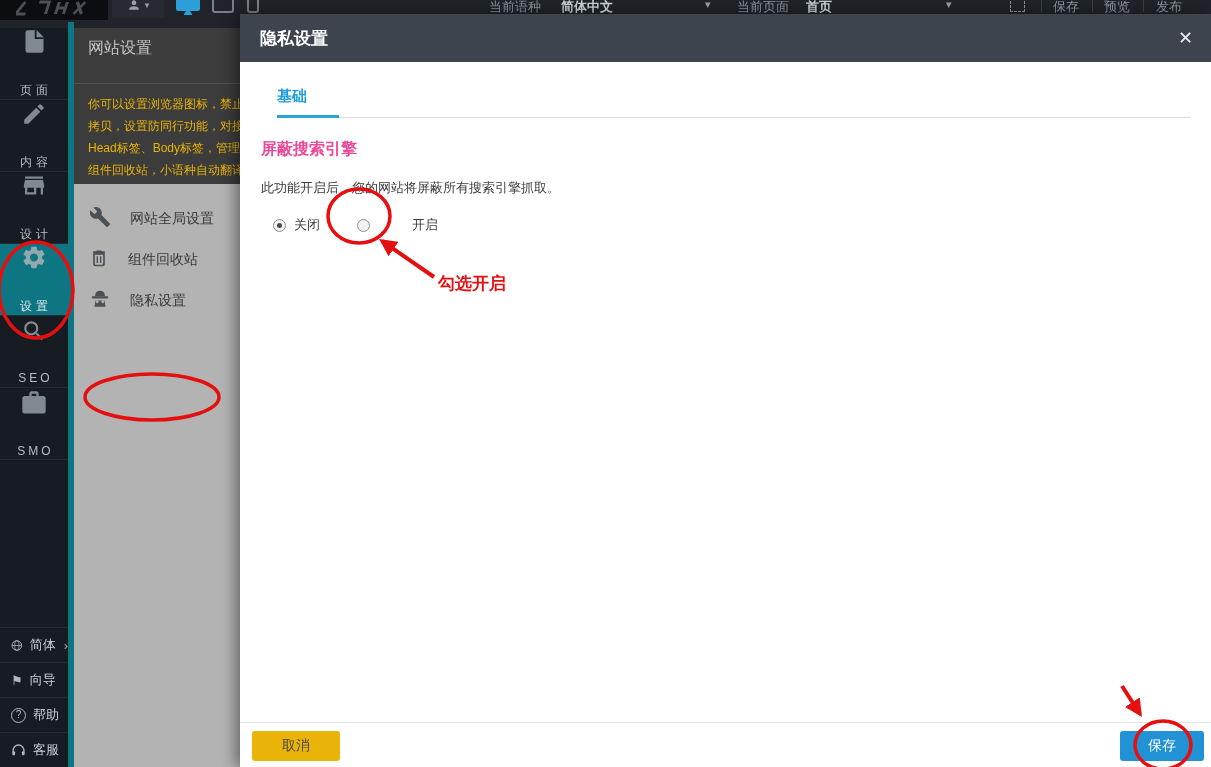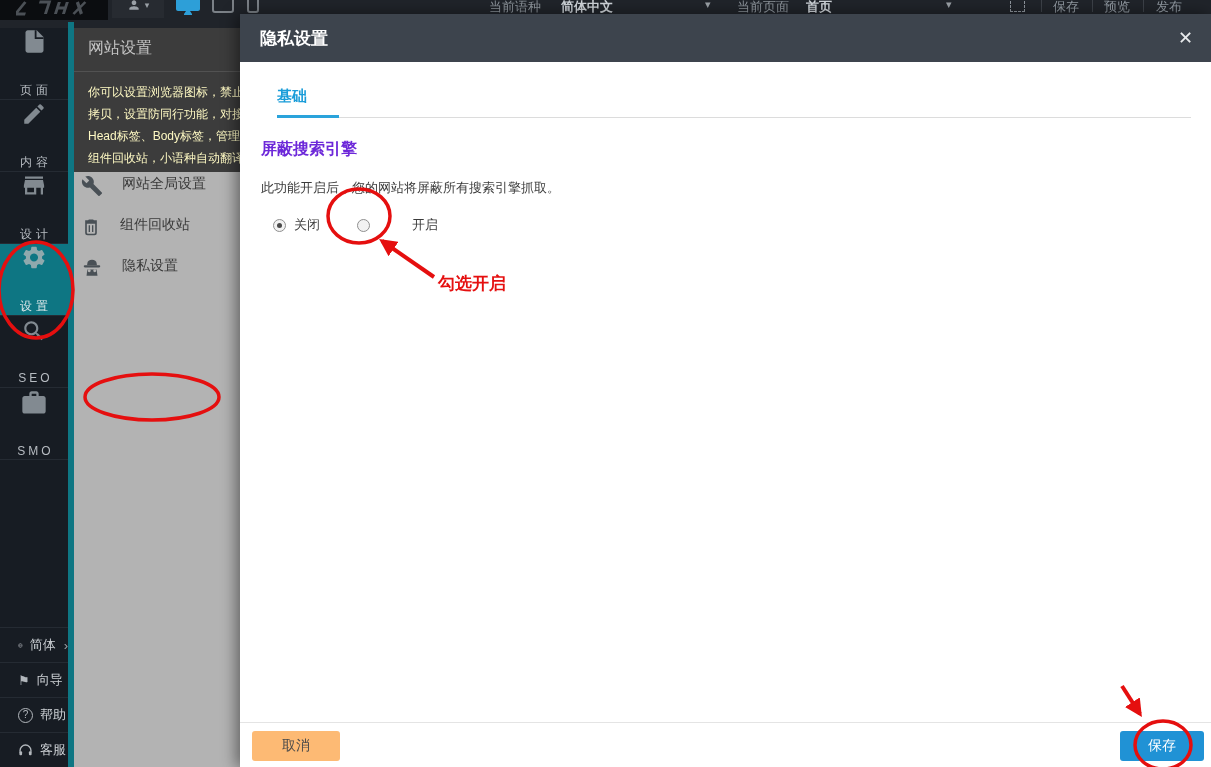--- a/index.html
+++ b/index.html
@@ -27,55 +27,55 @@
   
   .sidebar { position:absolute; top:28px; left:0; bottom:0; width:68px; background:#171c23; display:flex; flex-direction:column; z-index:2; }
   .nav-item { height:72px; display:flex; flex-direction:column; align-items:center; justify-content:center; gap:7px; border-bottom:1px solid #252b33; cursor:pointer; }
   .nav-item .lbl { font-size:12px; color:#b7bcc2; letter-spacing:4px; text-indent:4px; white-space:nowrap;margin-top:20px; }
   .nav-item .lbl.en { letter-spacing:3px; text-indent:3px; }
   .nav-item svg { fill:#828a91; }
   .nav-item.active { background:#0e7683; }
   .nav-item.active svg { fill:#8fa9ad; }
   .nav-item.active .lbl { color:#dde8ea; }
   .side-spacer { flex:1; }
-  .util-item { height:35px; display:flex; align-items:center; padding-left:18px; gap:7px; border-top:1px solid #252b33; font-size:13px; color:#ccd0d4; cursor:pointer; white-space:nowrap; }
+  .util-item { height:35px; display:flex; align-items:center; padding-left:11px; gap:7px; border-top:1px solid #252b33; font-size:13px; color:#ccd0d4; cursor:pointer; white-space:nowrap; }
   .util-item svg { fill:none; stroke:#b2b7bc; }
   .util-item .qmark { width:15px; height:15px; border:1.4px solid #b2b7bc; border-radius:50%; font-size:10px; line-height:12px; text-align:center; color:#b2b7bc; }
   .util-more { color:#9aa0a6; font-size:13px; margin-left:1px; }
   .teal-strip { position:absolute; top:22px; left:68px; bottom:0; width:6px; background:#0e7683; z-index:3; }
 
   
   .panel { position:absolute; top:28px; left:74px; bottom:0; width:166px; background:#b3b3b3; overflow:hidden; z-index:2; }
-  .panel-header { height:44px; background:#3c3c3c; border-bottom:1px solid #525252; line-height:39px; padding-left:14px; font-size:16px; color:#c3c3c3; white-space:nowrap; }
+  .panel-header { height:56px; background:#3c3c3c; border-bottom:1px solid #525252; line-height:39px; padding-left:14px; font-size:16px; color:#c3c3c3; white-space:nowrap; }
   .panel-desc { height:100px; background:#3c3c3c; padding:9px 0 0 14px; }
-  .panel-desc div { font-size:12px; color:#fef9c3; line-height:22px; white-space:nowrap; }
+  .panel-desc div { font-size:12px; color:#eab308; line-height:22px; white-space:nowrap; }
   .panel-list { padding-top:3px; }
-  .menu-row { height:41px; display:flex; align-items:flex-start; padding-left:7px; gap:19px; cursor:pointer; }
+  .menu-row { height:41px; display:flex; align-items:flex-end; padding-left:15px; gap:19px; cursor:pointer; }
   .menu-row svg { fill:#495056; flex:0 0 auto; }
   .menu-row .mlbl { font-size:14px; color:#3a3a3a; white-space:nowrap; }
 
   
   .modal { position:absolute; top:14px; left:240px; width:971px; height:753px; background:#fff; z-index:5; box-shadow:-4px 0 14px rgba(0,0,0,.45); }
   .modal-header { height:48px; background:#3d444d; display:flex; align-items:center; padding:0 18px 0 20px; }
   .modal-title { font-size:17px; font-weight:bold; color:#fff; flex:1; }
   .modal-close { color:#e8eaec; font-size:18px; cursor:pointer; line-height:1; }
   .tab-block { padding:25px 20px 0 37px; }
   .tab { display:inline-block; font-size:15px; font-weight:bold; color:#1b9dd9; padding-bottom:9px; border-bottom:3px solid #2aa3db; position:relative; z-index:1; padding-right:32px; cursor:pointer; }
   .tab-rule { height:1px; background:#dcdcdc; margin-top:-1px; margin-right:0; }
   .section { padding:21px 20px 0 21px; }
-  .section-title { font-size:16px; font-weight:bold; color:#6d28d9; }
+  .section-title { font-size:16px; font-weight:bold; color:#ec4899; }
   .section-desc { margin-top:19px; font-size:13px; color:#3b3b3b; }
   .radio-row { margin-top:19px; display:flex; align-items:center; }
   .radio-opt { display:flex; align-items:center; gap:8px; cursor:pointer; }
   .radio-opt + .radio-opt { margin-left:37px;gap:42px; }
   .rdot { width:13px; height:13px; border-radius:50%; border:1px solid #8f8f8f; background:#f2f2f2; position:relative; }
   .rdot.checked::after { content:""; position:absolute; left:3px; top:3px; width:5px; height:5px; border-radius:50%; background:#4a4a4a; }
   .radio-opt .rlbl { font-size:13px; color:#3b3b3b; }
   .modal-footer { position:absolute; left:0; right:0; bottom:0; height:45px; background:#fff; border-top:1px solid #e4e4e4; }
-  .btn-cancel { position:absolute; left:12px; top:8px; width:88px; height:30px; background:#fdba74; border:none; border-radius:3px; font-size:14px; color:#4a4a4a; cursor:pointer; font-family:inherit; }
+  .btn-cancel { position:absolute; left:12px; top:8px; width:88px; height:30px; background:#eab308; border:none; border-radius:3px; font-size:14px; color:#4a4a4a; cursor:pointer; font-family:inherit; }
   .btn-save { position:absolute; right:7px; top:8px; width:84px; height:30px; background:#2092d5; border:none; border-radius:3px; font-size:14px; color:#fff; cursor:pointer; font-family:inherit; }
 
   
   .annot { position:absolute; inset:0; width:1211px; height:767px; z-index:9; pointer-events:none; }
 </style>
 </head>
 <body>
 
 <div class="screen">
 

